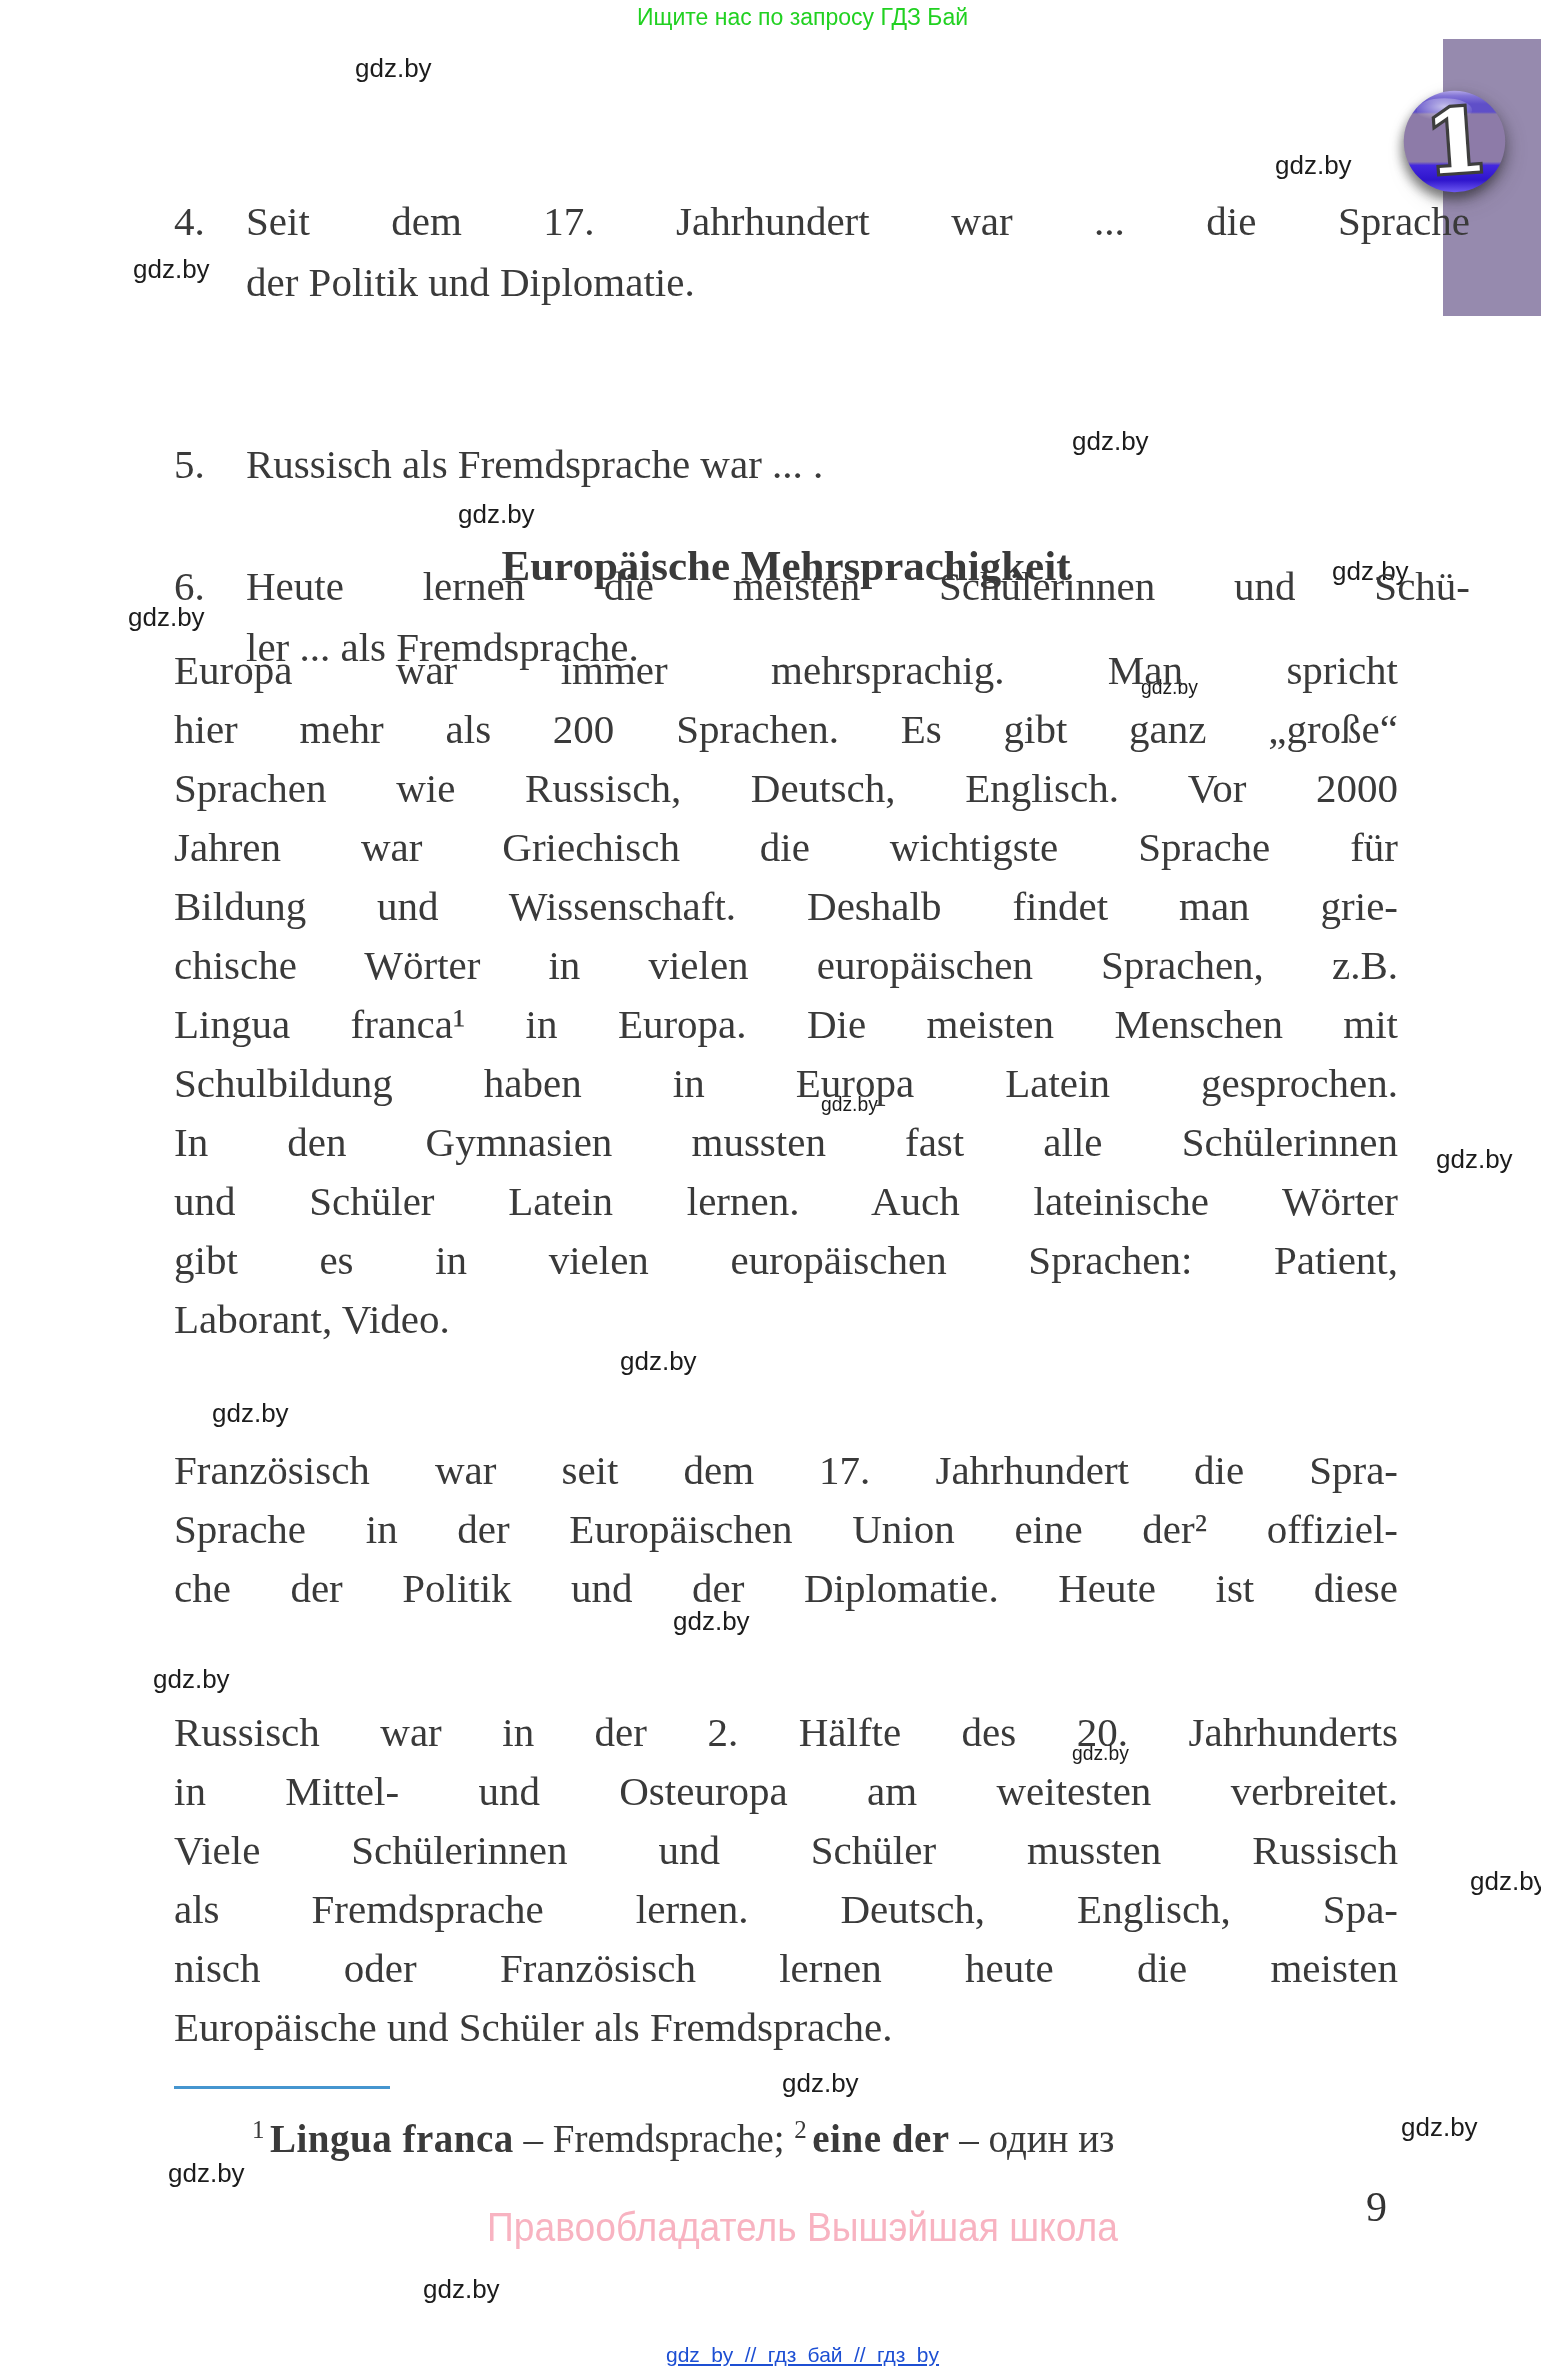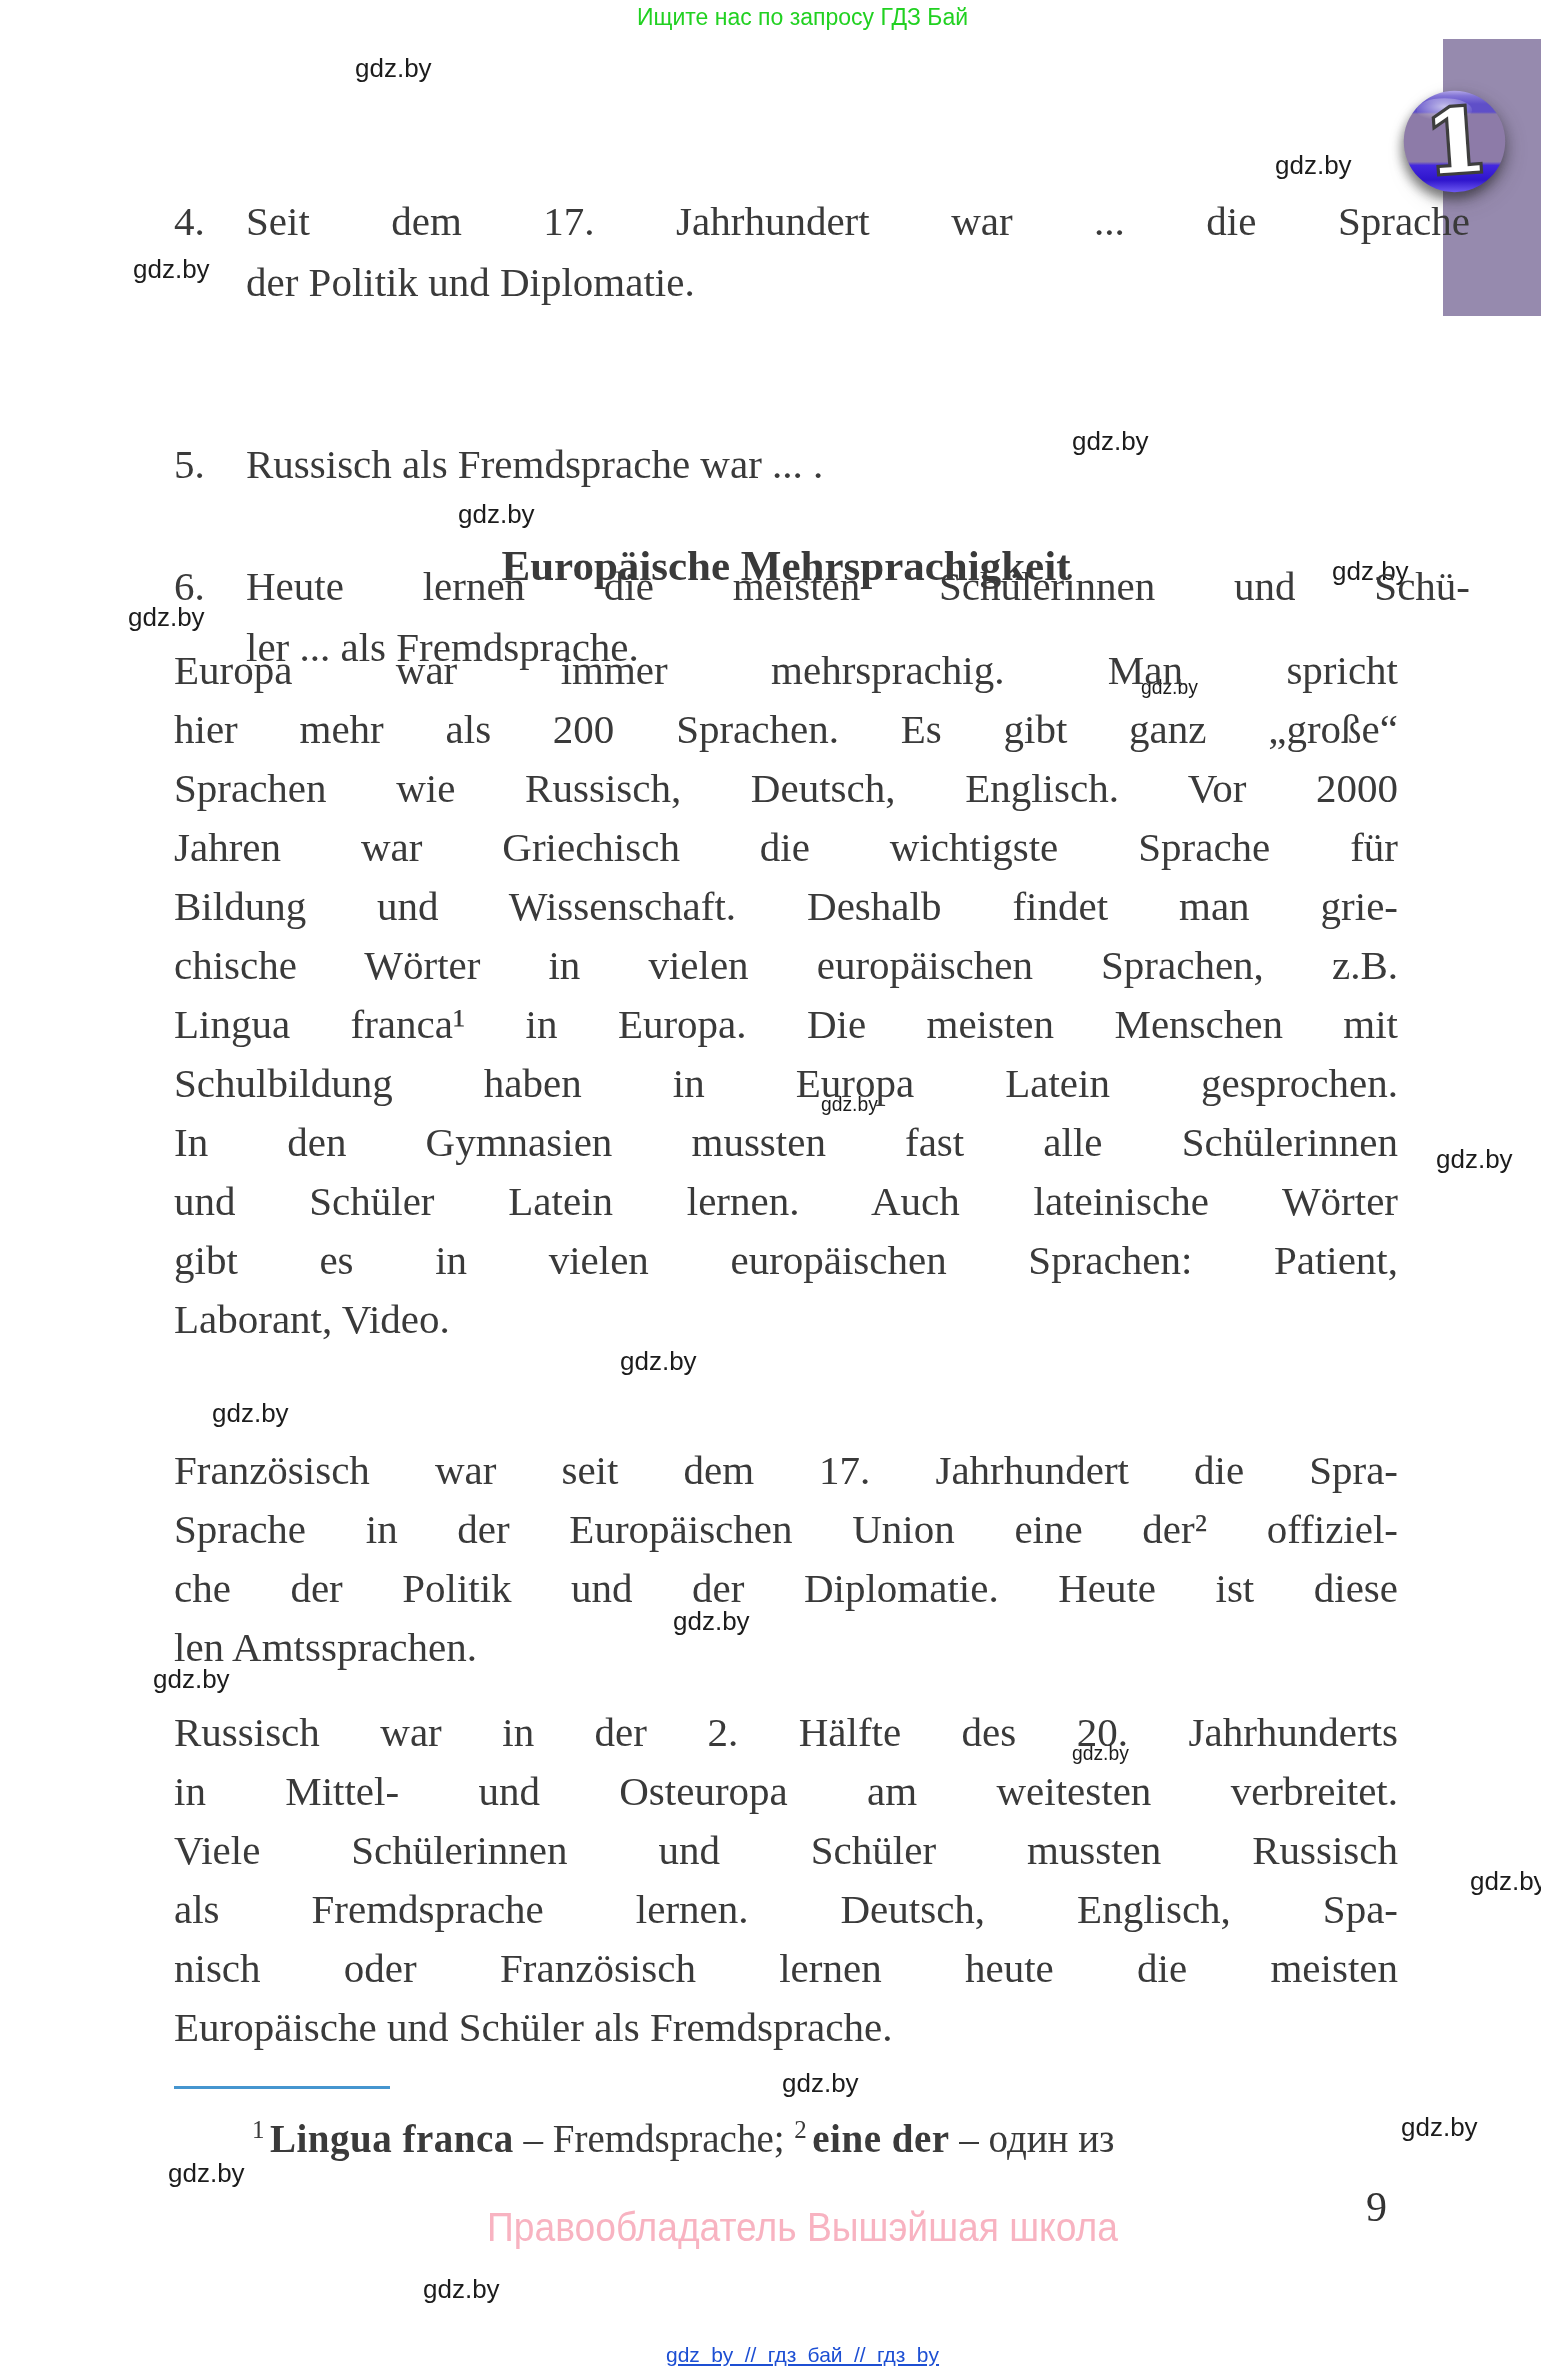--- a/index.html
+++ b/index.html
@@ -136,21 +136,20 @@
         <div class="bline justify">Schulbildung haben in Europa Latein gesprochen.</div>
         <div class="bline justify">In den Gymnasien mussten fast alle Schülerinnen</div>
         <div class="bline justify">und Schüler Latein lernen. Auch lateinische Wörter</div>
         <div class="bline justify">gibt es in vielen europäischen Sprachen: Patient,</div>
         <div class="bline">Laborant, Video.</div>
       </div>
     <div class="block" id="para-1">
         <div class="bline justify">Französisch war seit dem 17. Jahrhundert die Spra-</div>
         <div class="bline justify">Sprache in der Europäischen Union eine der² offiziel-</div>
         <div class="bline justify">che der Politik und der Diplomatie. Heute ist diese</div>
-        <div class="bline">len Amtssprachen.</div>
       </div>
     <div class="block" id="para-2">
         <div class="bline justify">Russisch war in der 2. Hälfte des 20. Jahrhunderts</div>
         <div class="bline justify">in Mittel- und Osteuropa am weitesten verbreitet.</div>
         <div class="bline justify">Viele Schülerinnen und Schüler mussten Russisch</div>
         <div class="bline justify">als Fremdsprache lernen. Deutsch, Englisch, Spa-</div>
         <div class="bline justify">nisch oder Französisch lernen heute die meisten</div>
         <div class="bline">Europäische und Schüler als Fremdsprache.</div>
       </div>
   </div>

